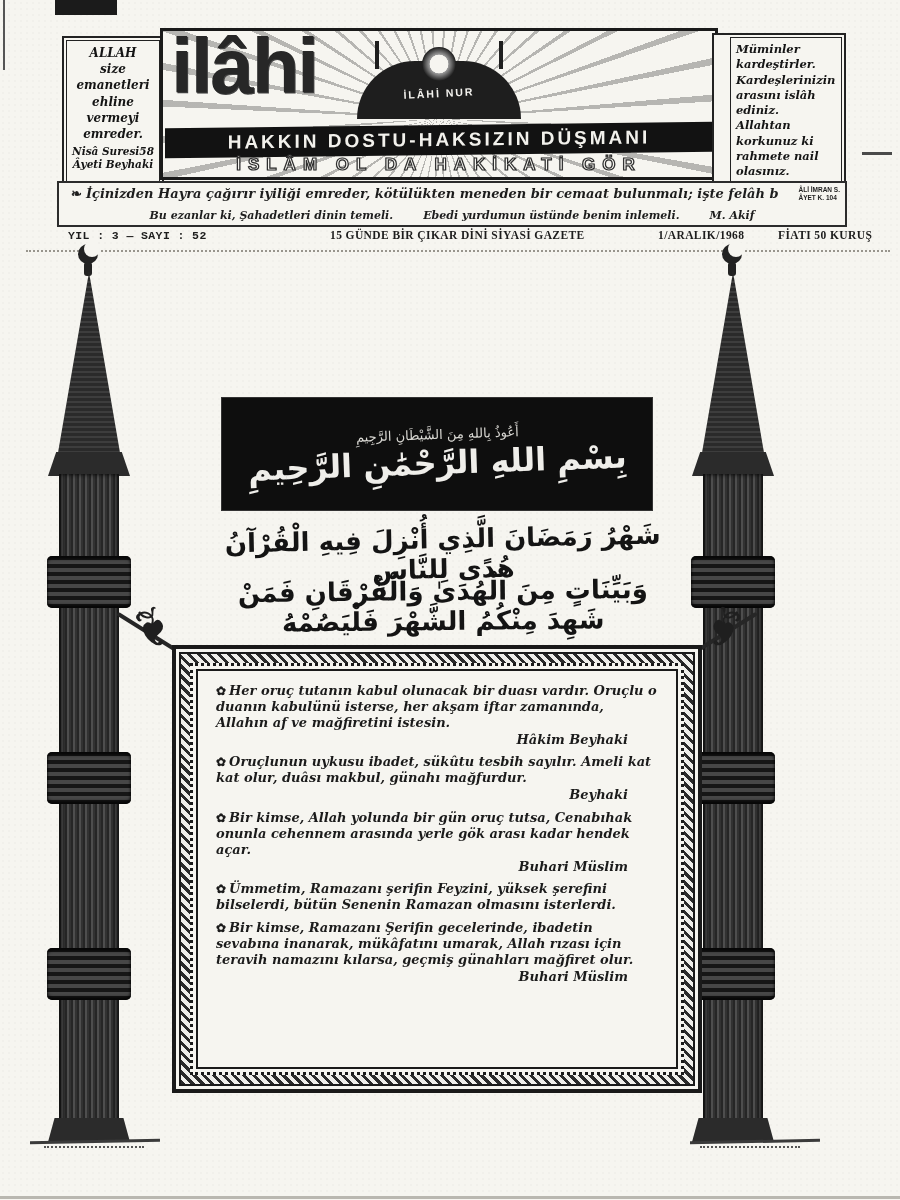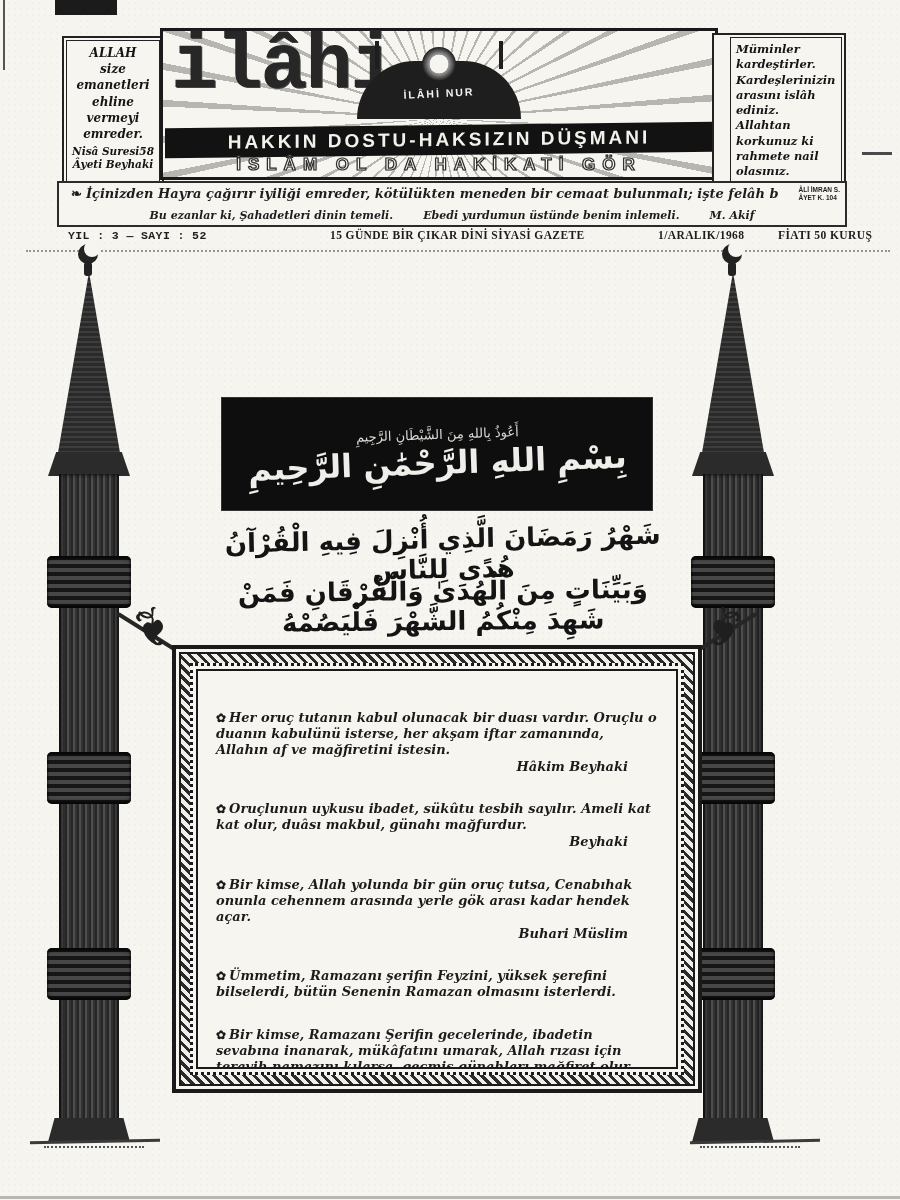--- a/index.html
+++ b/index.html
@@ -22,21 +22,21 @@
   .vbox-left .vtext{font-size:12px;line-height:1.35;padding-top:4px;}
   .vbox-left .vsrc{font-size:10.5px;line-height:1.25;margin-top:3px;}
   .vbox-right{left:712px;top:33px;width:112px;height:150px;padding-left:16px;}
   .vbox-right .vtext{font-size:11.5px;line-height:1.33;text-align:left;padding:4px 4px 0 5px;}
   .vbox-right .vsrc{font-size:7.5px;text-align:left;padding-left:5px;margin-top:2px;font-family:"Liberation Sans",sans-serif;font-style:normal;}
 
   
   .masthead{position:absolute;left:160px;top:28px;width:552px;height:146px;border:3px solid #1a1a1a;background:#f6f5f0;}
   .masthead-inner{position:relative;width:100%;height:100%;
      background:repeating-conic-gradient(from -80deg at 50% 60%, rgba(35,35,35,0.30) 0deg 1.4deg, rgba(0,0,0,0) 1.4deg 7.5deg);}
-  .mast-title{position:absolute;top:-4px;font-family:Liberation Mono, monospace;font-weight:900;
+  .mast-title{position:absolute;top:-4px;font-family:Liberation Sans, sans-serif;font-weight:900;
      font-size:78px;letter-spacing:-2px;color:#272727;line-height:1;text-shadow:1px 1px 0 #444;}
   .mast-title.left{left:8px;}
   .mast-title.right{right:4px;}
   .dome{position:absolute;left:50%;top:30px;transform:translateX(-50%);width:164px;height:58px;
         background:#1e1e1e;border-radius:82px 82px 0 0;}
   .dome-spike{position:absolute;top:-20px;width:4px;height:28px;background:#1e1e1e;}
   .dome-spike.s1{left:18px;} .dome-spike.s2{right:18px;}
   .sun{position:absolute;left:50%;top:-14px;transform:translateX(-50%);width:34px;height:34px;border-radius:50%;
        background:radial-gradient(circle,#f6f5f0 0 38%,#9a9a9a 40%,#1e1e1e 70%);}
   .emblem-label{position:absolute;left:0;right:0;top:26px;text-align:center;color:#f3f2ee;
@@ -94,21 +94,21 @@
   .verse.v2{top:576px;font-size:26px;transform:rotate(-0.6deg);}
 
   
   .frame{position:absolute;left:172px;top:645px;width:530px;height:448px;box-sizing:border-box;
       border:4px solid #1a1a1a;background:#f6f5f0;padding:3px;}
   .frame-l2{height:100%;box-sizing:border-box;border:2px solid #1a1a1a;padding:9px;
       background:repeating-linear-gradient(45deg,#2a2a2a 0 3px,#efeeea 3px 7px);}
   .frame-l3{height:100%;box-sizing:border-box;border:3px dotted #1a1a1a;background:#f6f5f0;padding:3px;}
   .frame-content{height:100%;box-sizing:border-box;border:2px solid #1a1a1a;padding:12px 18px 6px 18px;overflow:hidden;}
   .hadith{font-family:"DejaVu Serif",serif;font-style:italic;font-weight:bold;font-size:13px;
-      line-height:1.22;color:#1b1b1b;margin-bottom:7px;margin-top:27px;}
+      line-height:1.22;color:#1b1b1b;margin-bottom:7px;}
   .hadith .ornament{font-style:normal;font-size:12px;margin-right:3px;}
   .hadith .src{text-align:right;padding-right:30px;font-size:13px;margin-top:1px;}
 
   
   .leaf{position:absolute;font-size:58px;color:#1f1f1f;line-height:1;}
   .leaf.tl{left:128px;top:598px;transform:rotate(60deg);}
   .leaf.tr{left:700px;top:598px;transform:scaleX(-1) rotate(60deg);}
   .leaf.bl{left:172px;top:1032px;transform:rotate(110deg);font-size:64px;}
   .leaf.br{left:648px;top:1032px;transform:scaleX(-1) rotate(110deg);font-size:64px;}
   .rope{position:absolute;width:70px;height:4px;background:#262626;border-radius:2px;}

